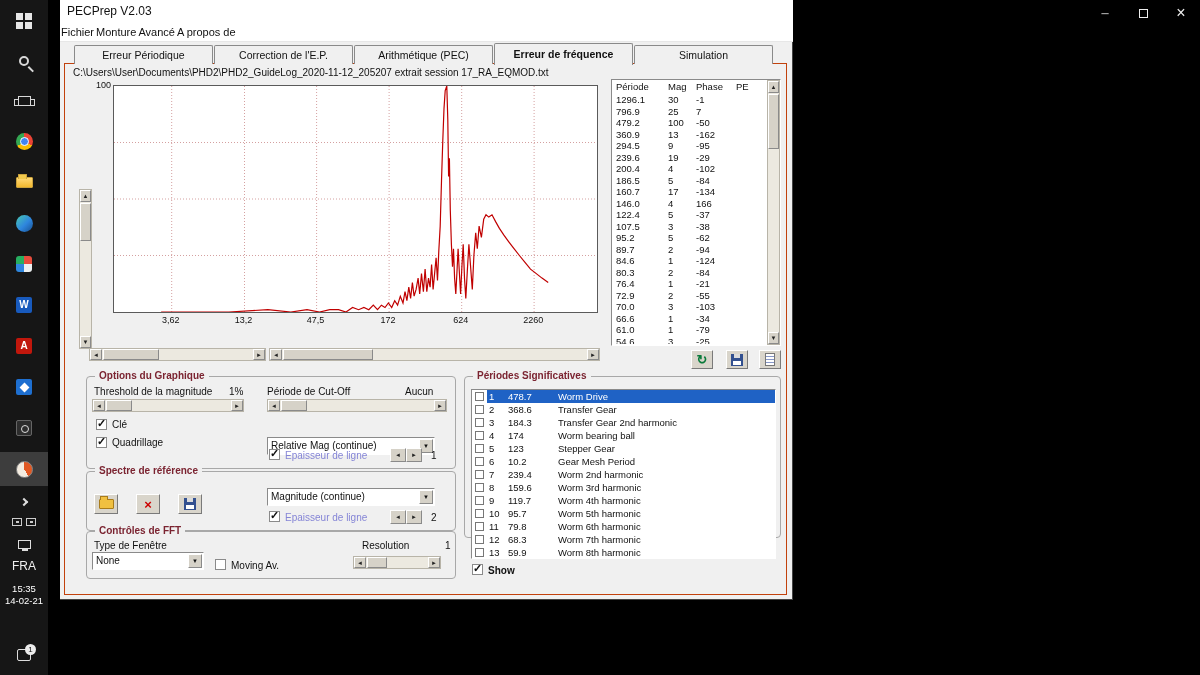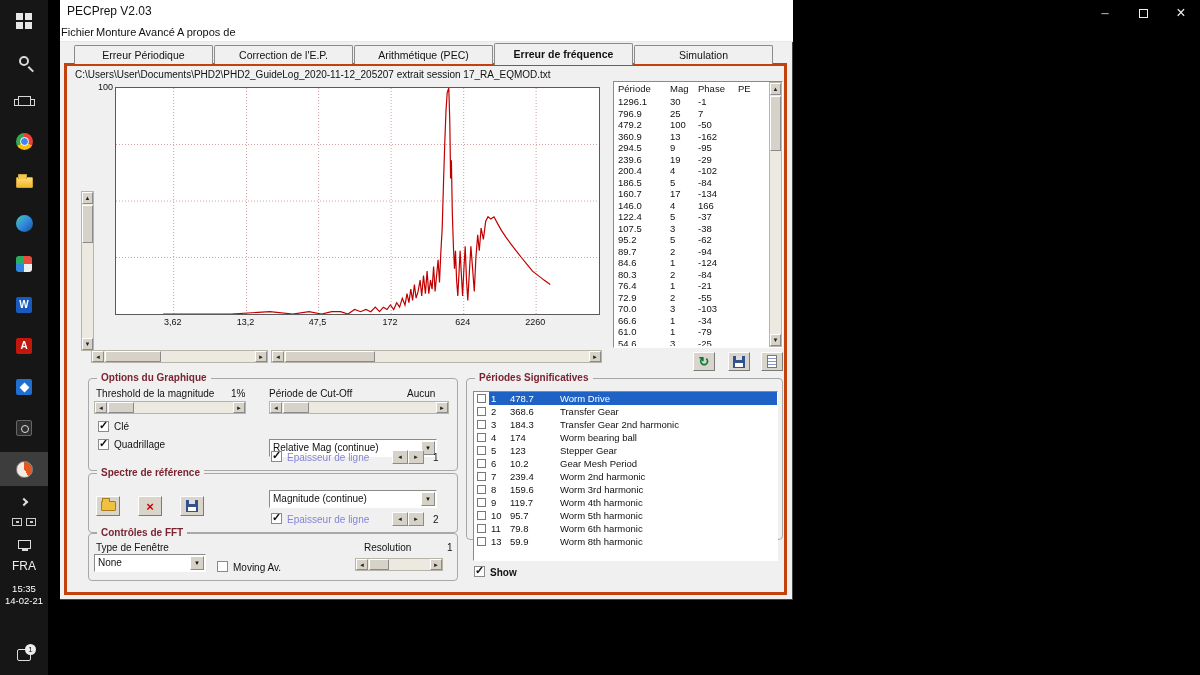--- a/index.html
+++ b/index.html
@@ -49,21 +49,21 @@
   .wc-close::after{content:"×";font-size:16px}
 
   
   #app-window{position:absolute;left:60px;top:0;width:733px;height:600px;background:#f0f0f0;border-right:1px solid #444;border-bottom:1px solid #444;box-shadow:3px 3px 8px rgba(0,0,0,.5);z-index:10}
   #titlebar{position:absolute;left:0;top:0;width:733px;height:22px;background:#fff;font-size:12px;line-height:22px;padding-left:7px}
   #menubar{position:absolute;left:0;top:22px;width:733px;height:20px;background:#fff;font-size:11px;display:flex;align-items:center;border-bottom:1px solid #e7e7e7}
   .menu-item{padding:2px 1px}
   #tabstrip{position:absolute;left:0;top:42px;width:733px;height:22px;display:flex;align-items:flex-end;padding-left:14px;z-index:6}
   .tab{width:139px;height:19px;line-height:18px;text-align:center;font-size:10.5px;background:#f0f0f0;border:1px solid #8a8a8a;border-bottom:none;border-radius:2px 2px 0 0;margin-right:1px;overflow:hidden;white-space:nowrap}
   .tab.selected{height:22px;line-height:21px;font-weight:bold;margin-bottom:-1px;background:#f0f0f0;z-index:7;position:relative}
-  #content{position:absolute;left:4px;top:63px;width:723px;height:532px;border:3px solid #c2410c;background:#f0f0f0}
+  #content{position:absolute;left:4px;top:63px;width:723px;height:532px;border:1px solid #c2410c;background:#f0f0f0}
 
   .lbl{font-size:10px;white-space:nowrap}
   .purple{color:#8585d6}
   #filepath{left:8px;top:3px;font-size:10px;white-space:nowrap}
 
   
   .ylab{left:20px;top:16px;width:26px;text-align:right;font-size:9px}
   #plot{left:48px;top:21px;width:485px;height:228px;background:#fff;border:1px solid #5a5a5a}
   #plot svg{width:483px;height:226px;display:block}
   .grid{stroke:#d4a0a0;stroke-dasharray:1 2;stroke-width:1}
@@ -559,20 +559,26 @@
             <span class="snm">Worm 5th harmonic</span>
           </div>
           <div class="srow">
             <span class="scb"></span>
             <span class="snum">11</span>
             <span class="sper">79.8</span>
             <span class="snm">Worm 6th harmonic</span>
           </div>
           <div class="srow">
             <span class="scb"></span>
+            <span class="snum">12</span>
+            <span class="sper">68.3</span>
+            <span class="snm">Worm 7th harmonic</span>
+          </div>
+          <div class="srow">
+            <span class="scb"></span>
             <span class="snum">13</span>
             <span class="sper">59.9</span>
             <span class="snm">Worm 8th harmonic</span>
           </div>
         </div>
       <span class="cb checked" style="left:7px;top:187px"></span>
       <span class="lbl abs" style="left:23px;top:188px;font-weight:bold">Show</span>
     </div>
   </div>
 </div>

